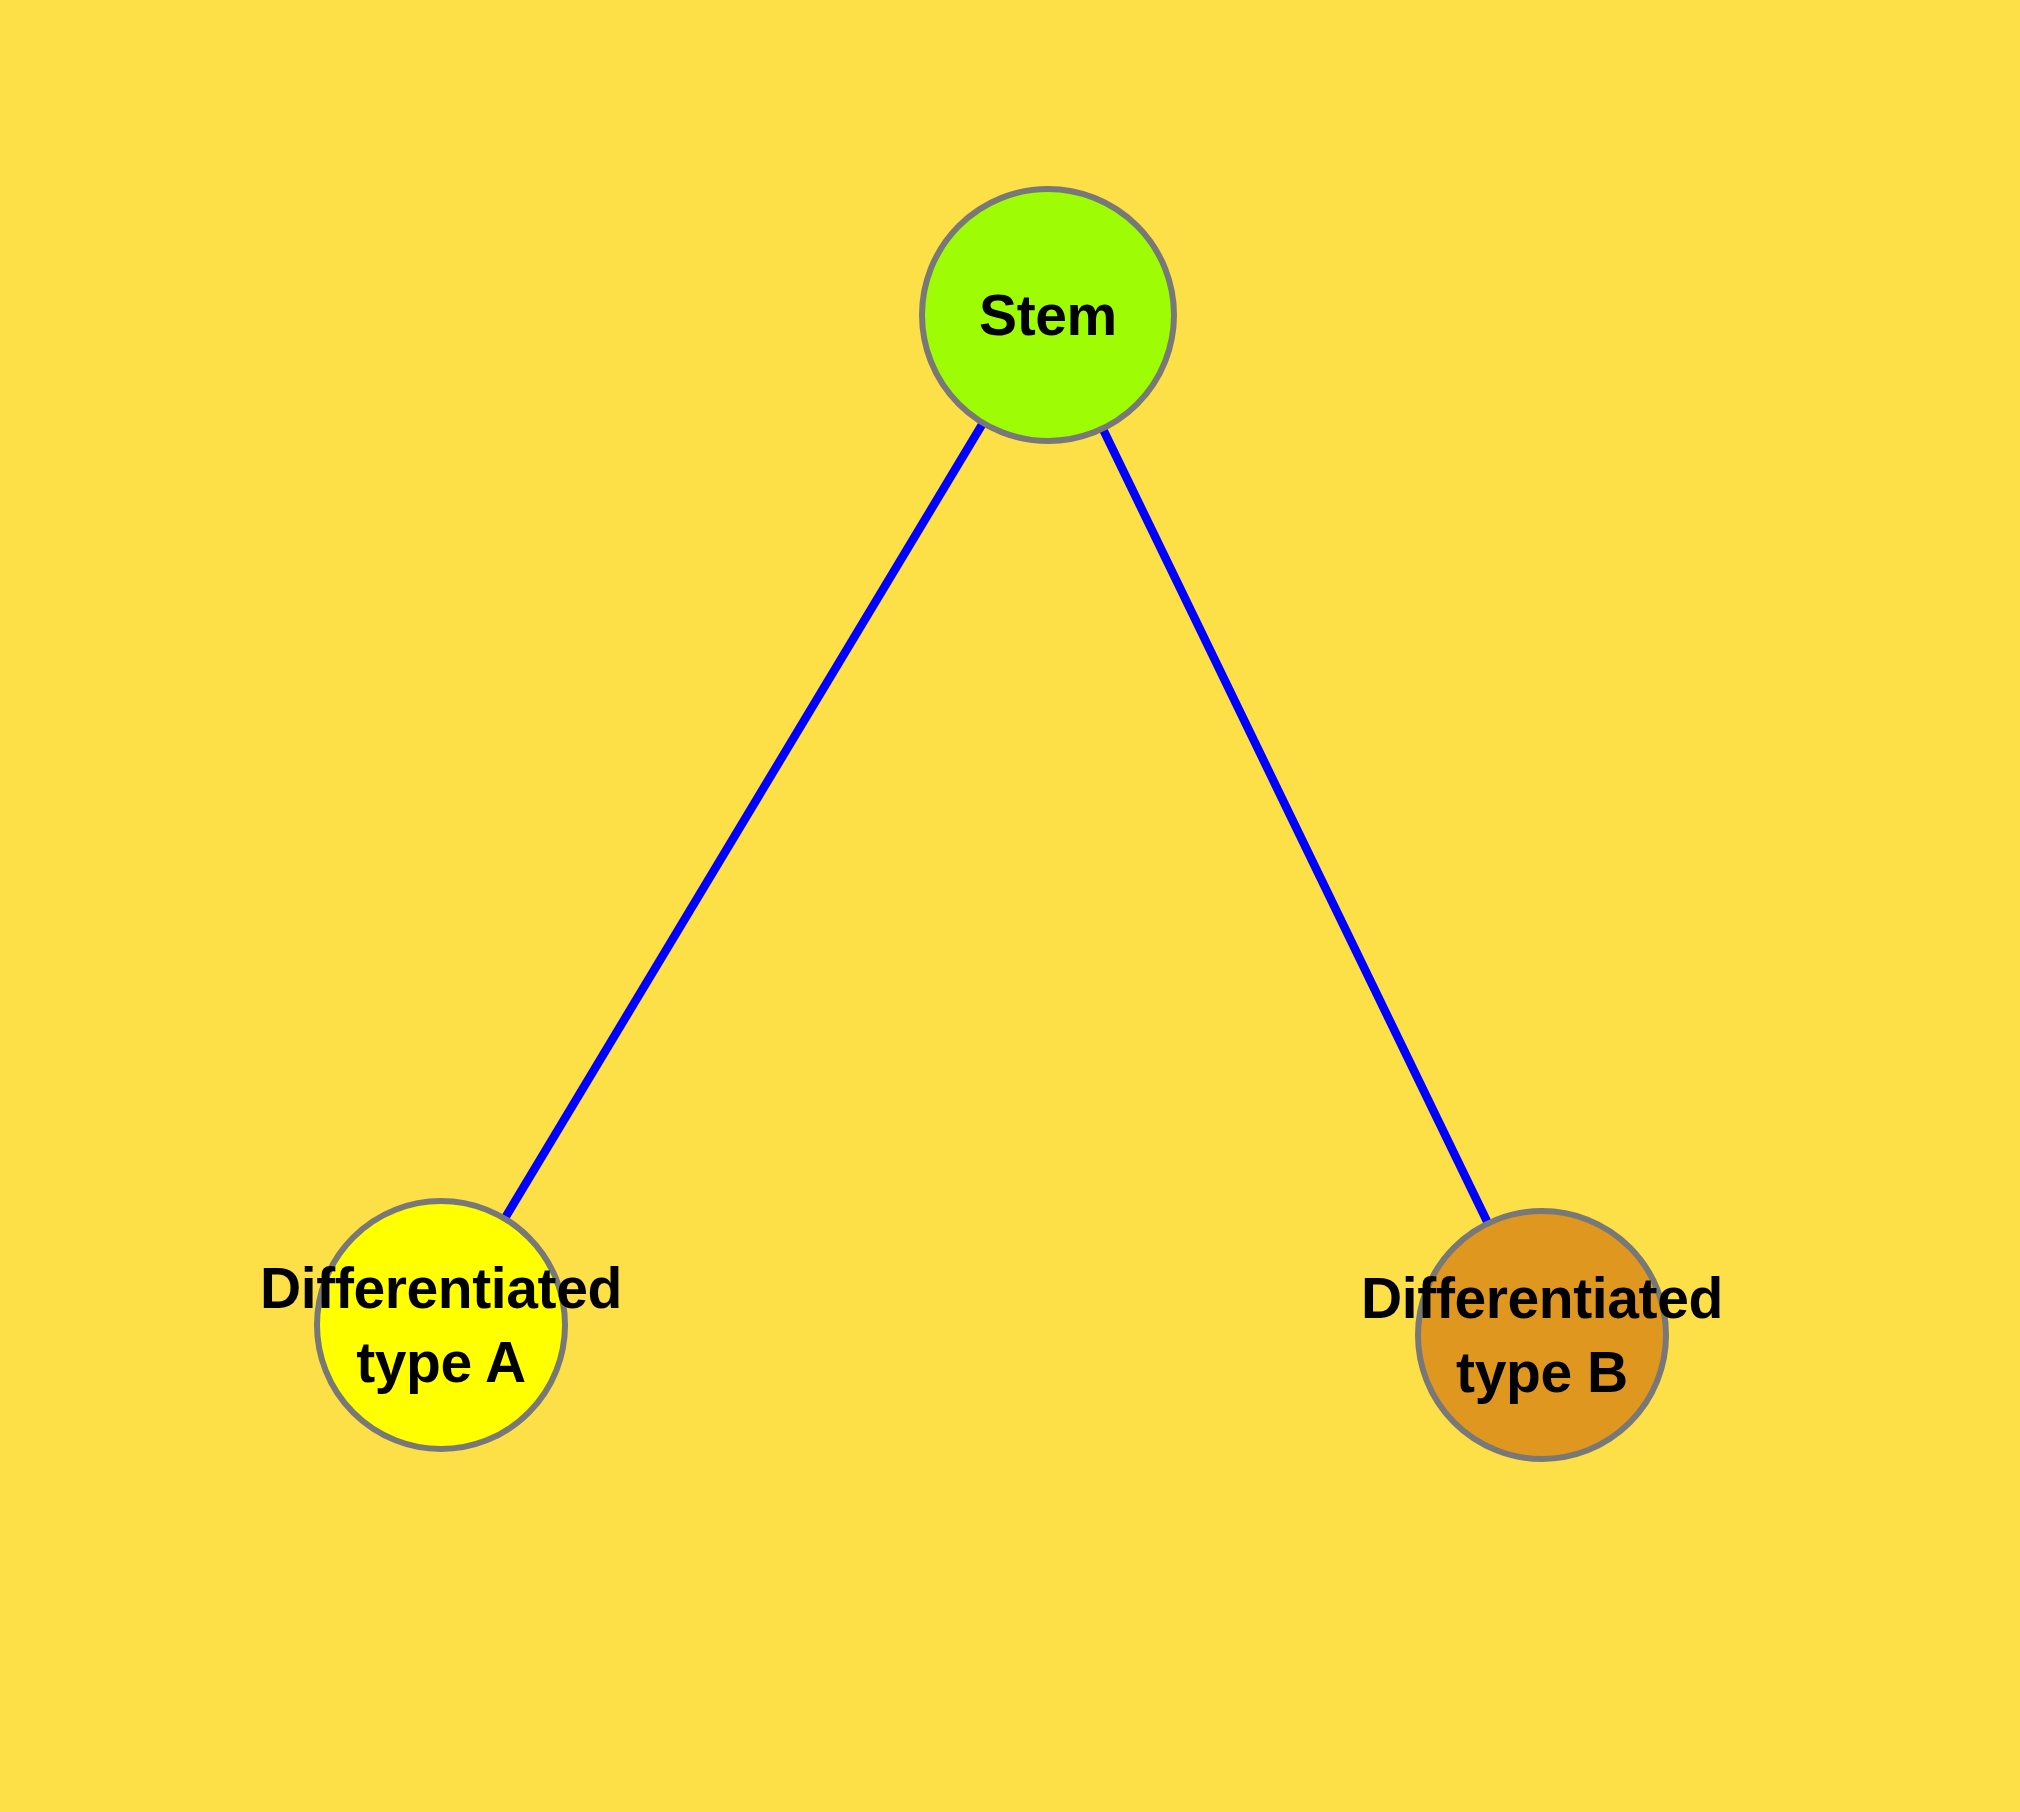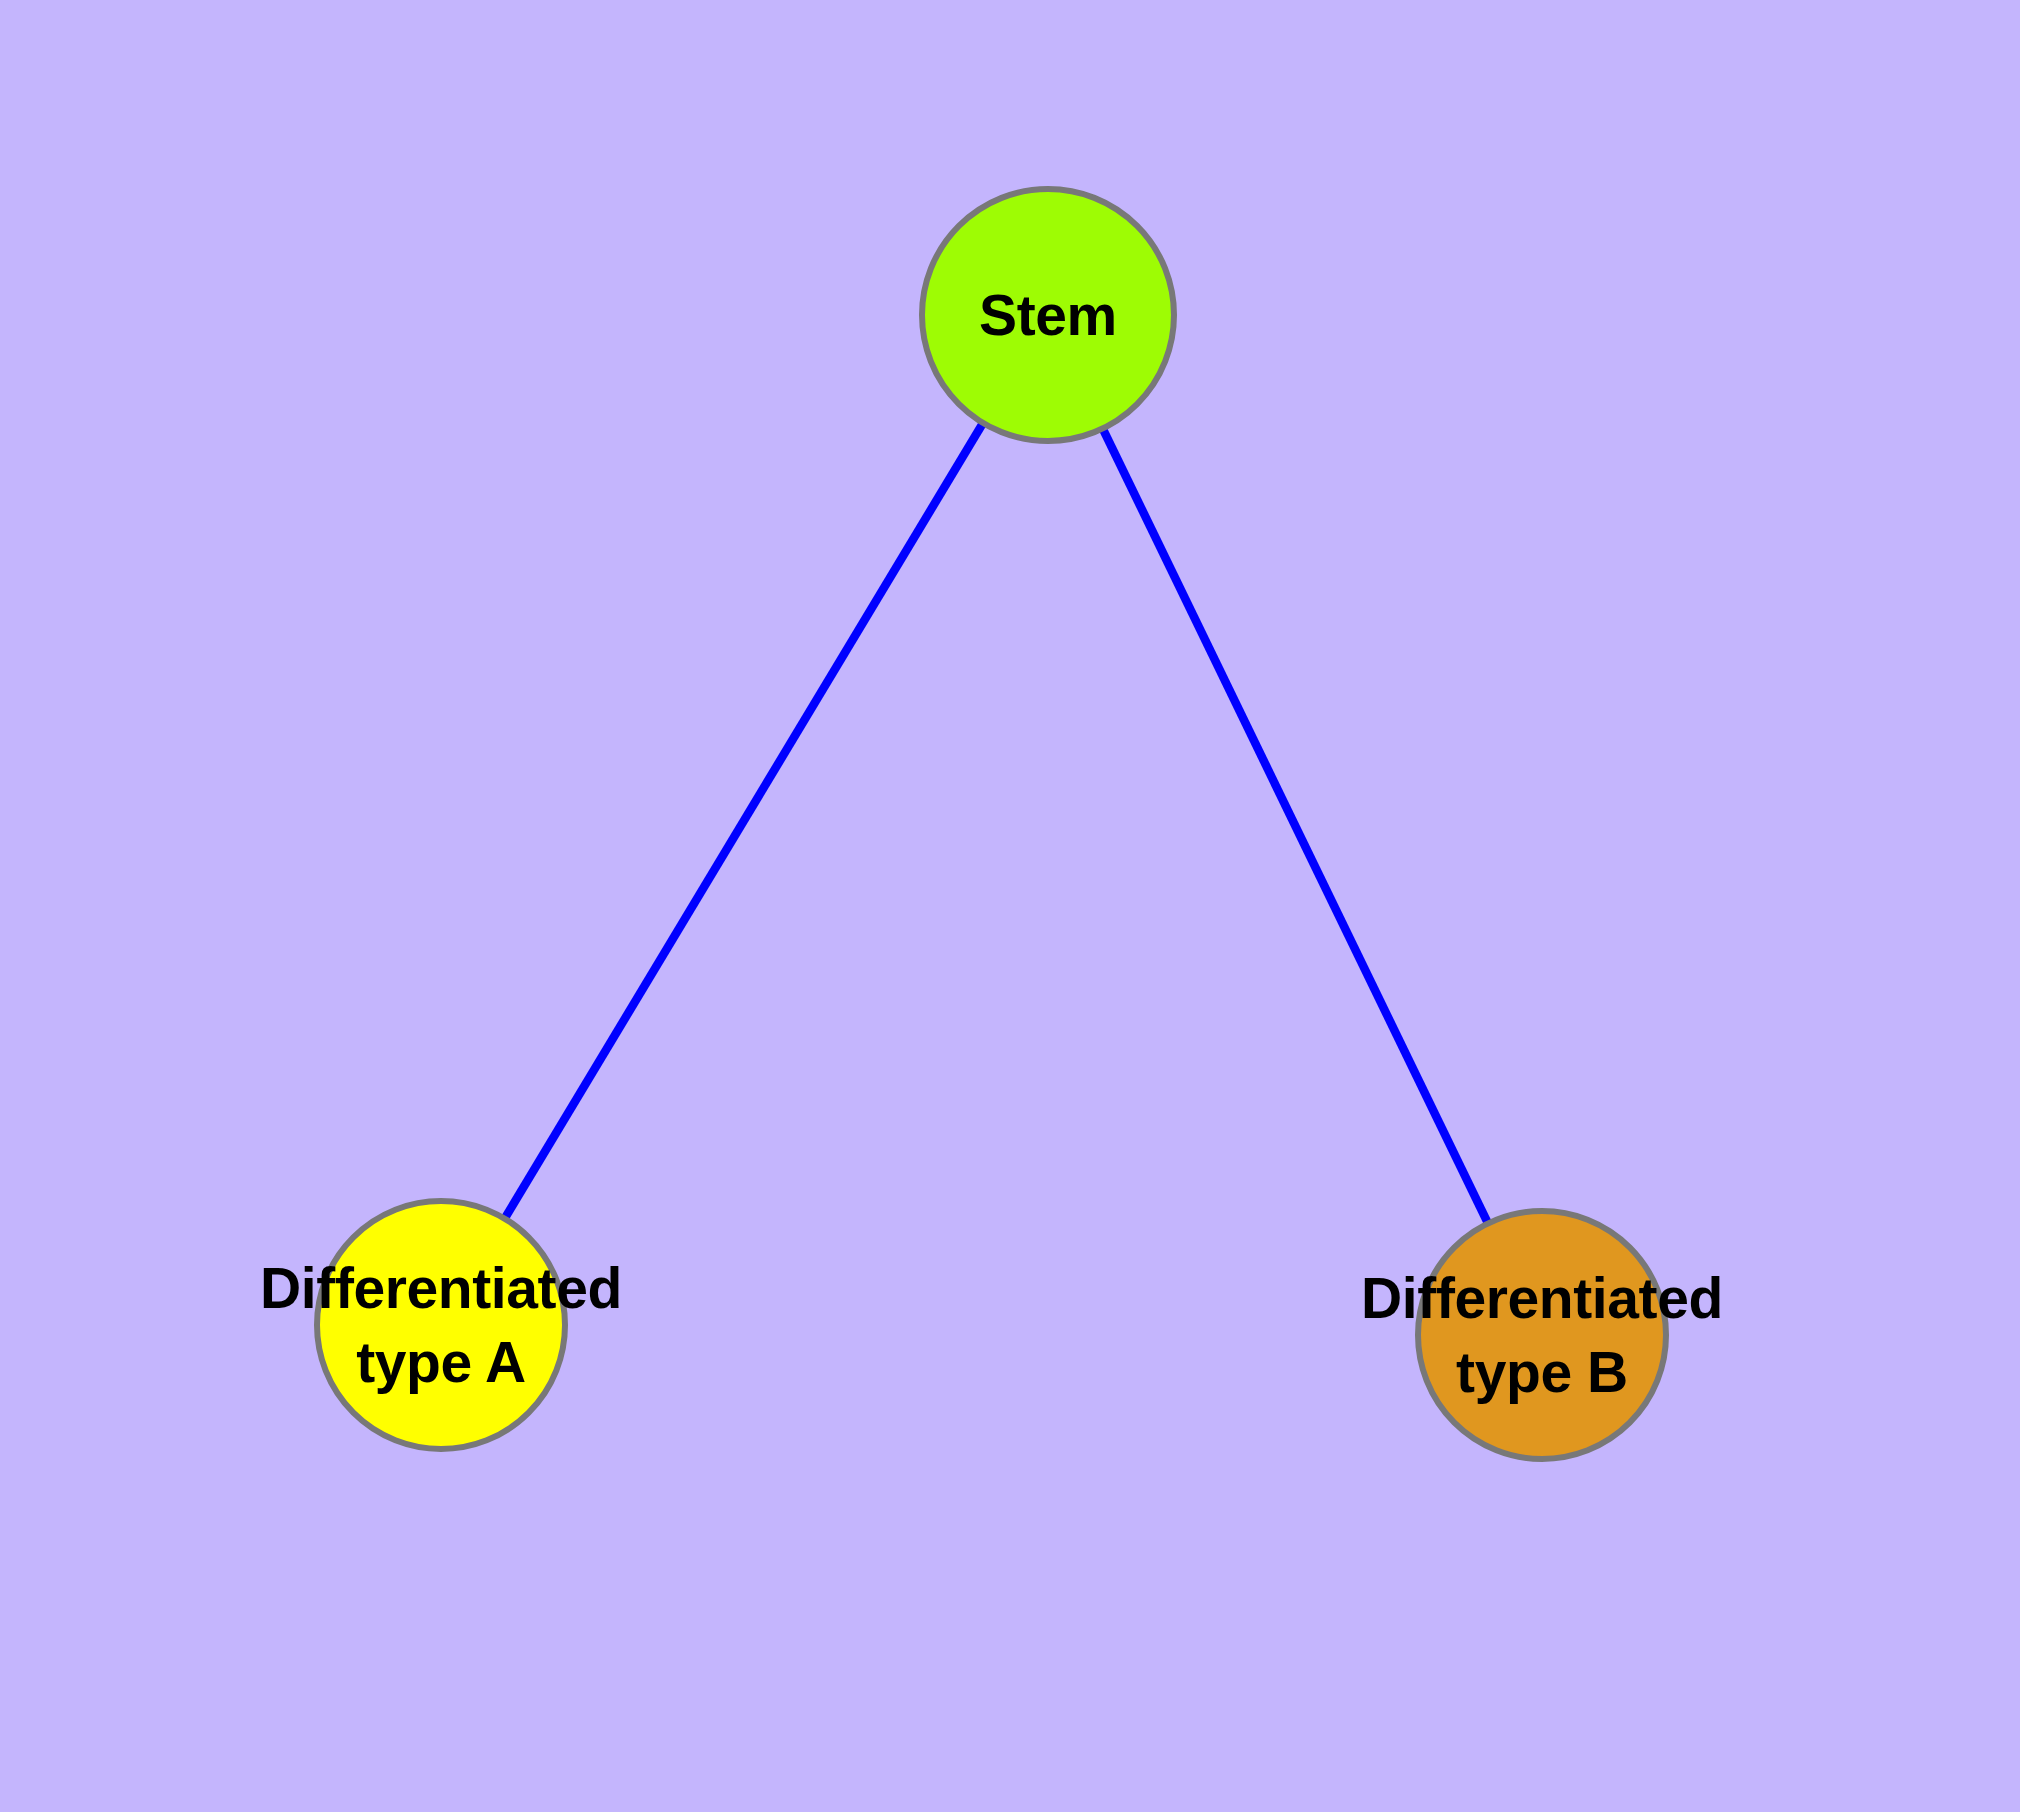--- a/index.html
+++ b/index.html
@@ -51,21 +51,21 @@
     line-height: 74px;
     text-align: center;
     white-space: pre;
     transform: translate(-50%, -50%);
     letter-spacing: -0.4px;
   }
 </style>
 </head>
 <body style="width: 2021px; height: 1812px;">
 
-<div id="graph-canvas" style="width: 2021px; height: 1812px; background: #c4b5fd;">
+<div id="graph-canvas" style="width: 2021px; height: 1812px; background: #fde047;">
 
   <svg id="edge-layer" viewBox="0 0 2384 2138" preserveAspectRatio="none" aria-hidden="true">
     <line id="edge-0" x1="1236" y1="372" x2="520" y2="1563" stroke="#0000ff" stroke-width="10" stroke-linecap="butt"></line>
     <line id="edge-1" x1="1236" y1="372" x2="1819" y2="1575" stroke="#0000ff" stroke-width="10" stroke-linecap="butt"></line>
   </svg>
 
   <div id="node-layer">
 
     <div class="node" id="node-0" style="left: 919px; top: 186px; width: 258px; height: 258px; background: rgb(158, 252, 4); border-color: rgb(120, 120, 120); border-width: 6px;"></div>
     <div class="node" id="node-1" style="left: 314px; top: 1198px; width: 254px; height: 254px; background: rgb(255, 255, 0); border-color: rgb(120, 120, 120); border-width: 6px;"></div>

